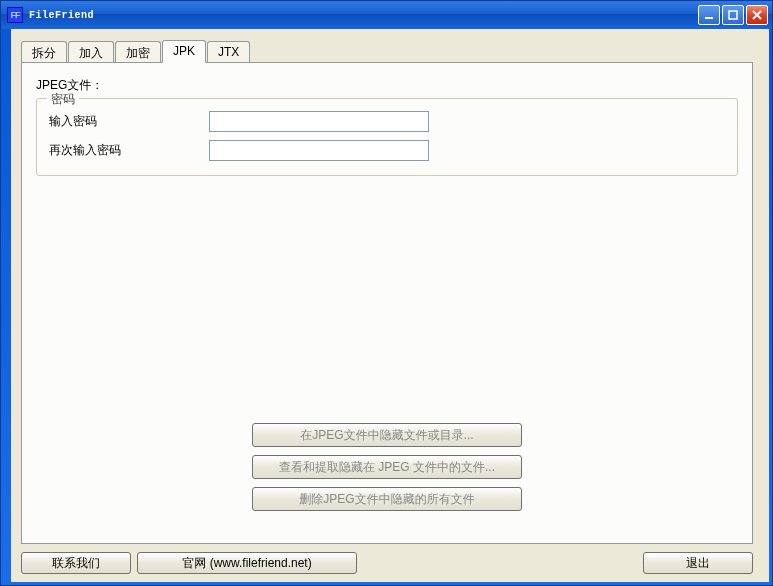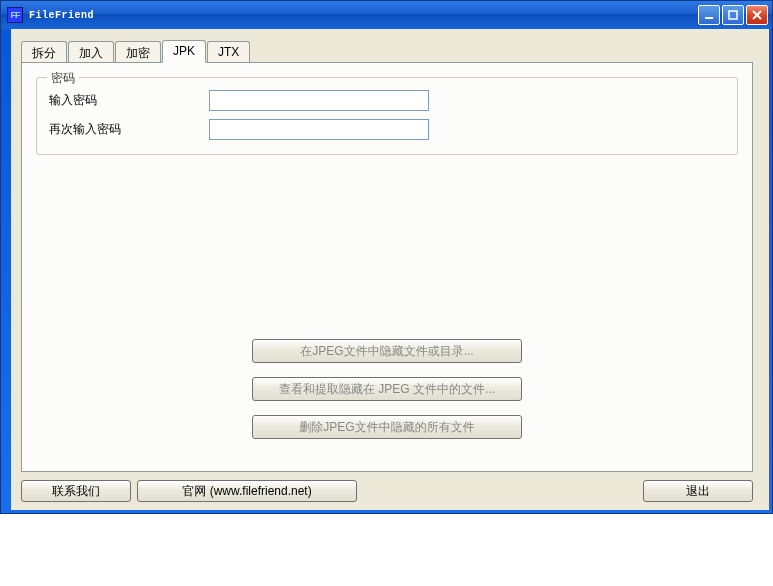--- a/index.html
+++ b/index.html
@@ -8,21 +8,21 @@
     padding: 0;
     font-family: "Microsoft YaHei", Tahoma, Arial, sans-serif;
     font-size: 12px;
     background: #fff;
     width: 773px;
     height: 586px;
     overflow: hidden;
   }
   .window {
     width: 773px;
-    height: 514px;
+    height: 586px;
     border: 1px solid #0b3a8f;
     background: linear-gradient(to bottom, #0a56d6 0%, #1a6de8 100%);
     display: flex;
     flex-direction: column;
   }
   .titlebar {
     height: 28px;
     background: linear-gradient(to bottom, #2f79e6 0%, #1a5fd0 45%, #0b4dbd 46%, #1865d8 100%);
     display: flex;
     align-items: center;
@@ -182,21 +182,21 @@
     font-family: inherit;
     font-size: 12px;
   }
 
   .actions-area {
     flex: 1;
     display: flex;
     flex-direction: column;
     align-items: center;
     justify-content: flex-end;
-    gap: 14px;
+    gap: 8px;
     padding-bottom: 20px;
   }
   .btn.big {
     width: 270px;
     height: 24px;
     color: #888;
   }
 
   .bottombar {
     display: flex;
@@ -241,20 +241,21 @@
     <div class="tabstrip">
       <div class="tab">拆分</div>
       <div class="tab">加入</div>
       <div class="tab">加密</div>
       <div class="tab active">JPK</div>
       <div class="tab">JTX</div>
     </div>
 
     <div class="tabpane">
 
+      <div class="row-label">JPEG文件：</div>
 
 
       <div class="groupbox">
         <div class="legend">密码</div>
         <div class="pw-row">
           <div class="pw-label">输入密码</div>
           <input type="password" class="pw-input" value="" style="">
         </div>
         <div class="pw-row">
           <div class="pw-label">再次输入密码</div>

